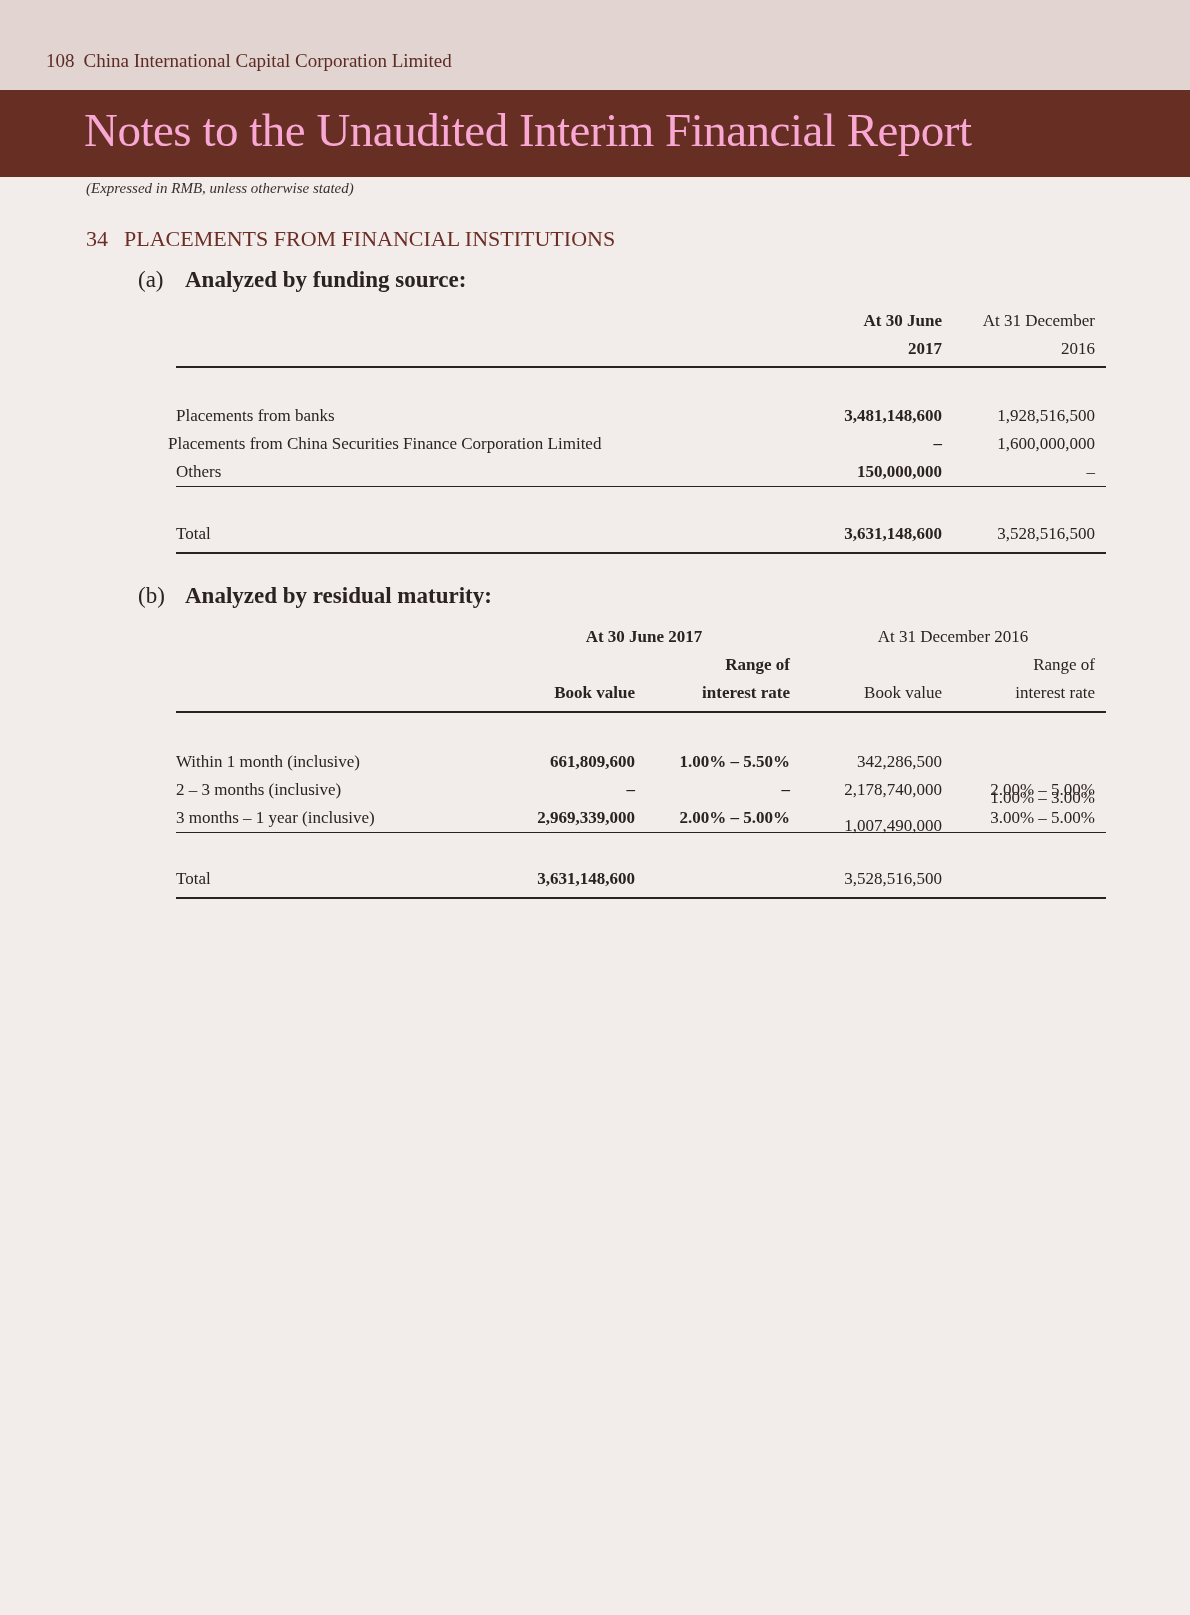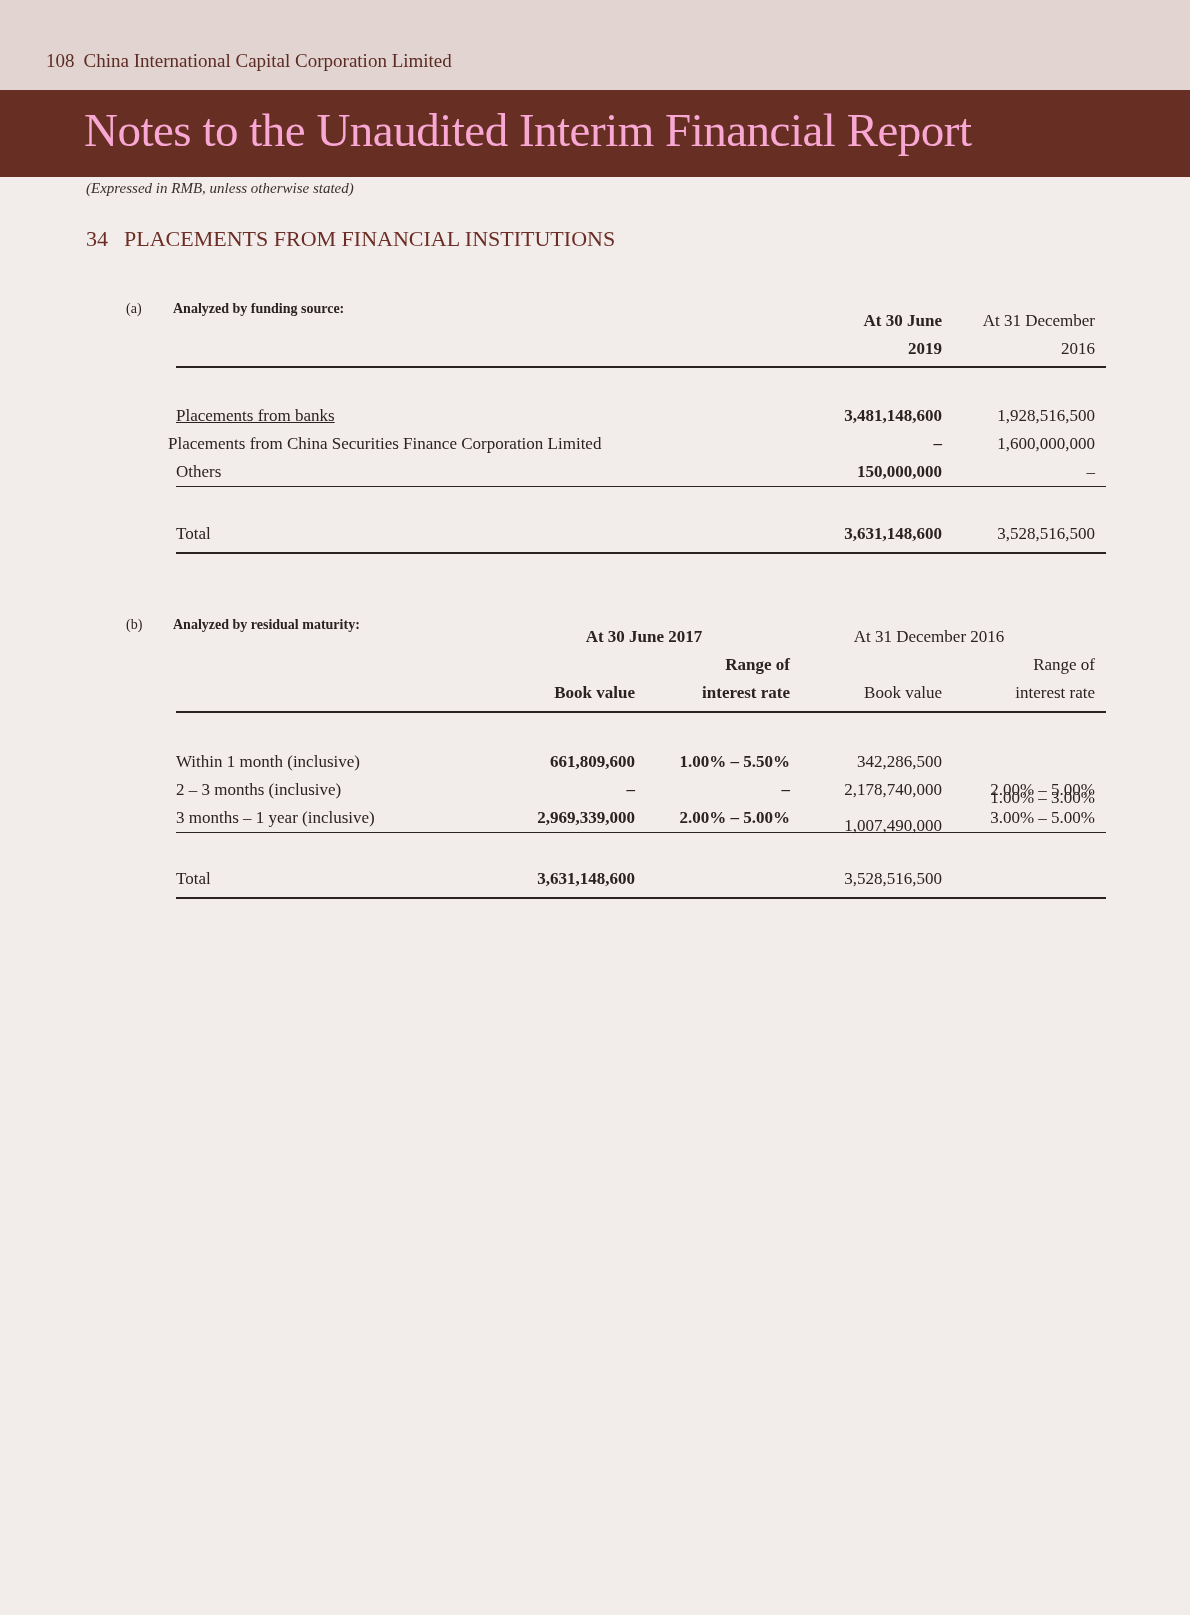--- a/index.html
+++ b/index.html
@@ -10,21 +10,21 @@
     color:#2b2222;
   }
   .topband { position:absolute; left:0; top:0; width:1190px; height:90px; background:#e2d4d0; }
   .runhead { position:absolute; left:46px; top:50px; font-size:19px; color:#5c2b24; white-space:nowrap; }
   .runhead .pg { margin-right:9px; }
   .banner { position:absolute; left:0; top:90px; width:1190px; height:87px; background:#672f24; }
   .banner h1 { position:absolute; left:84px; top:13px; margin:0; font-size:47px; font-weight:normal; color:#f9a8d4; letter-spacing:-0.5px; white-space:nowrap; }
   .expressed { position:absolute; left:86px; top:180px; font-size:15px; font-style:italic; color:#3a2f2c; }
   .note-title { position:absolute; left:86px; top:226px; font-size:22px; color:#6b2d25; white-space:nowrap;text-align:right; }
   .note-title .num { margin-right:16px; }
-  .sub { position:absolute; left:126px; font-size:14px; font-weight:bold; color:#2b2222; white-space:nowrap;margin-top:34px; }
+  .sub { position:absolute; left:138px; font-size:23px; font-weight:bold; color:#2b2222; white-space:nowrap; }
   .sub .lbl { font-weight:normal; display:inline-block; width:47px; }
   .txt { position:absolute; font-size:17px; white-space:nowrap; }
   .r { text-align:right; }
   .b { font-weight:bold; }
   .rule { position:absolute; height:0; border-top:1.5px solid #2b2222; }
   .rule.thick { border-top:2px solid #2b2222; }
 </style>
 </head>
 <body>
 
@@ -40,27 +40,27 @@
 <div class="note-title">
   <span class="num">34</span><span>PLACEMENTS FROM FINANCIAL INSTITUTIONS</span>
 </div>
 
 <div class="sub" style="top:267px;">
   <span class="lbl">(a)</span><span>Analyzed by funding source:</span>
 </div>
 
 <div>
   <div class="txt r b" style="left:790px; width:152px; top:311px;">At 30 June</div>
-  <div class="txt r b" style="left:790px; width:152px; top:339px;">2019</div>
+  <div class="txt r b" style="left:790px; width:152px; top:339px;">2017</div>
   <div class="txt r" style="left:950px; width:145px; top:311px;">At 31 December</div>
   <div class="txt r" style="left:950px; width:145px; top:339px;">2016</div>
   <div class="rule thick" style="left:176px; width:930px; top:366px;"></div>
 
   <div>
-    <div class="txt" style="left:176px; top:406px;text-decoration:underline;">Placements from banks</div>
+    <div class="txt" style="left:176px; top:406px;">Placements from banks</div>
     <div class="txt r b" style="left:790px; width:152px; top:406px;">3,481,148,600</div>
     <div class="txt r" style="left:950px; width:145px; top:406px;">1,928,516,500</div>
   </div>
   <div>
     <div class="txt" style="left:168px; top:434px;">Placements from China Securities Finance Corporation Limited</div>
     <div class="txt r b" style="left:790px; width:152px; top:434px;">–</div>
     <div class="txt r" style="left:950px; width:145px; top:434px;">1,600,000,000</div>
   </div>
   <div>
     <div class="txt" style="left:176px; top:462px;">Others</div>
@@ -76,21 +76,21 @@
   </div>
   <div class="rule thick" style="left:176px; width:930px; top:552px;"></div>
 </div>
 
 <div class="sub" style="top:583px;">
   <span class="lbl">(b)</span><span>Analyzed by residual maturity:</span>
 </div>
 
 <div>
   <div class="txt b" style="left:494px; width:300px; top:627px; text-align:center;">At 30 June 2017</div>
-  <div class="txt" style="left:776px; width:306px; top:627px; text-align:center;">At 31 December 2016</div>
+  <div class="txt" style="left:800px; width:306px; top:627px; text-align:center;">At 31 December 2016</div>
 
   <div class="txt r b" style="left:640px; width:150px; top:655px;">Range of</div>
   <div class="txt r" style="left:950px; width:145px; top:655px;">Range of</div>
 
   <div class="txt r b" style="left:480px; width:155px; top:683px;">Book value</div>
   <div class="txt r b" style="left:640px; width:150px; top:683px;">interest rate</div>
   <div class="txt r" style="left:790px; width:152px; top:683px;">Book value</div>
   <div class="txt r" style="left:950px; width:145px; top:683px;">interest rate</div>
   <div class="rule thick" style="left:176px; width:930px; top:711px;"></div>
 

